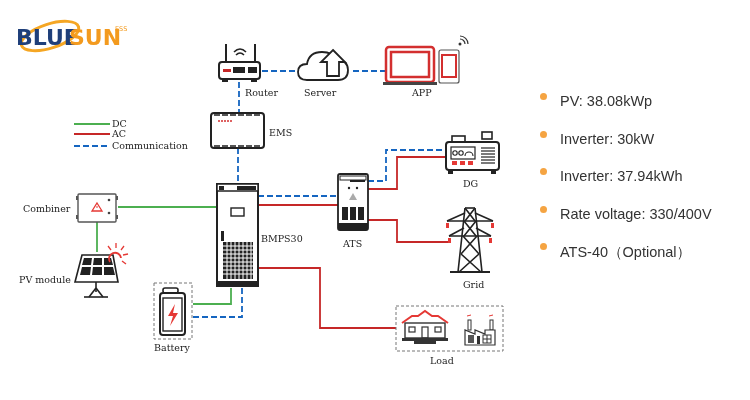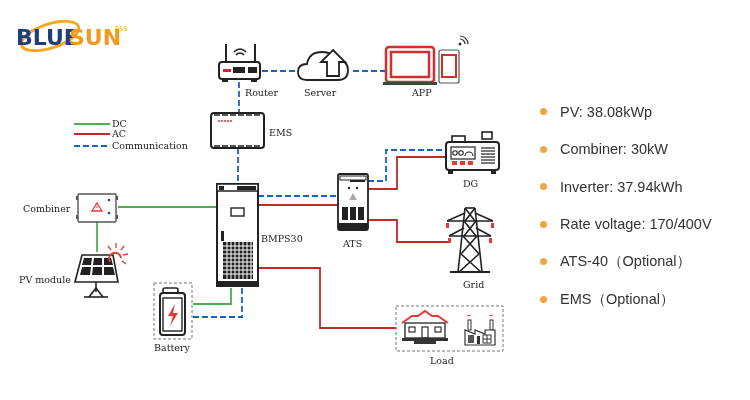--- a/index.html
+++ b/index.html
@@ -3,21 +3,21 @@
 <meta charset="utf-8">
 <style>
   html, body { margin: 0; padding: 0; background: #ffffff; }
   body { width: 750px; height: 400px; position: relative; overflow: hidden; font-family: "DejaVu Serif", serif; }
   #diagram { position: absolute; left: 0; top: 0; width: 750px; height: 400px; }
   .lbl { font-family: "DejaVu Serif", "Liberation Serif", serif; font-size: 9.5px; fill: #222; }
   .logo-blue { font-family: "DejaVu Sans", sans-serif; font-weight: bold; font-size: 22px; fill: #1f3f7a; }
   .logo-orange { font-family: "DejaVu Sans", sans-serif; font-weight: bold; font-size: 22px; fill: #f39a1e; }
   .logo-ess { font-family: "DejaVu Sans", sans-serif; font-size: 6.5px; fill: #f39a1e; }
   .specs { position: absolute; left: 540px; top: 93px; width: 210px; font-family: "Liberation Sans", "DejaVu Sans", sans-serif; font-size: 14.5px; color: #333; }
-  .spec-item { display: flex; align-items: center; height: 37.5px; }
+  .spec-item { display: flex; align-items: flex-start; height: 37.5px; }
   .bullet { width: 7px; height: 7px; border-radius: 50%; background: #f5a442; margin-right: 13px; flex: none; }
 </style>
 </head>
 <body>
 
 <svg id="diagram" viewBox="0 0 750 400" xmlns="http://www.w3.org/2000/svg">
 
   <g>
     <ellipse cx="50" cy="36" rx="30" ry="12" fill="none" stroke="#f5a623" stroke-width="3" transform="rotate(-18 50 36)"></ellipse>
     <text x="16" y="45" class="logo-blue">BLUE</text>
@@ -256,31 +256,27 @@
   <text x="430" y="364" class="lbl">Load</text>
 </svg>
 
 <div class="specs">
   <div class="spec-item">
     <span class="bullet"></span>
     <span>PV:  38.08kWp</span>
   </div>
   <div class="spec-item">
     <span class="bullet"></span>
-    <span>Combiner:  30kW</span>
+    <span>Inverter:  30kW</span>
   </div>
   <div class="spec-item">
     <span class="bullet"></span>
     <span>Inverter: 37.94kWh</span>
   </div>
   <div class="spec-item">
     <span class="bullet"></span>
-    <span>Rate voltage: 170/400V</span>
+    <span>Rate voltage: 330/400V</span>
   </div>
   <div class="spec-item">
     <span class="bullet"></span>
     <span>ATS-40（Optional）</span>
   </div>
-  <div class="spec-item">
-    <span class="bullet"></span>
-    <span>EMS（Optional）</span>
-  </div>
 </div>
 
 </body></html>

